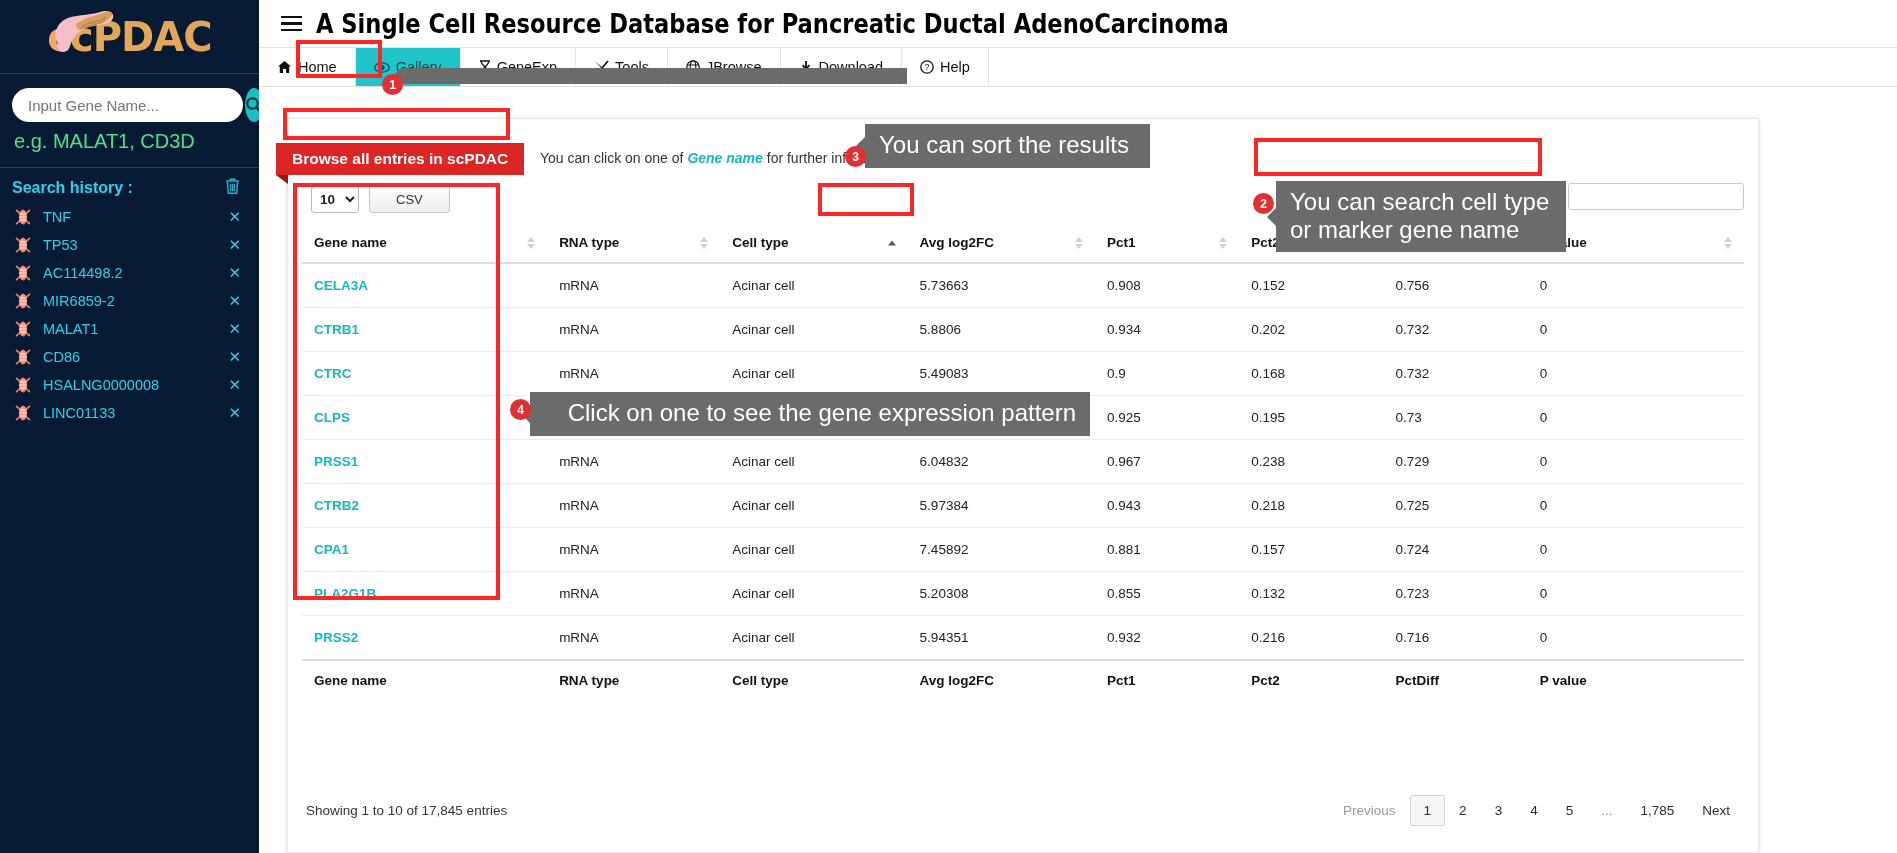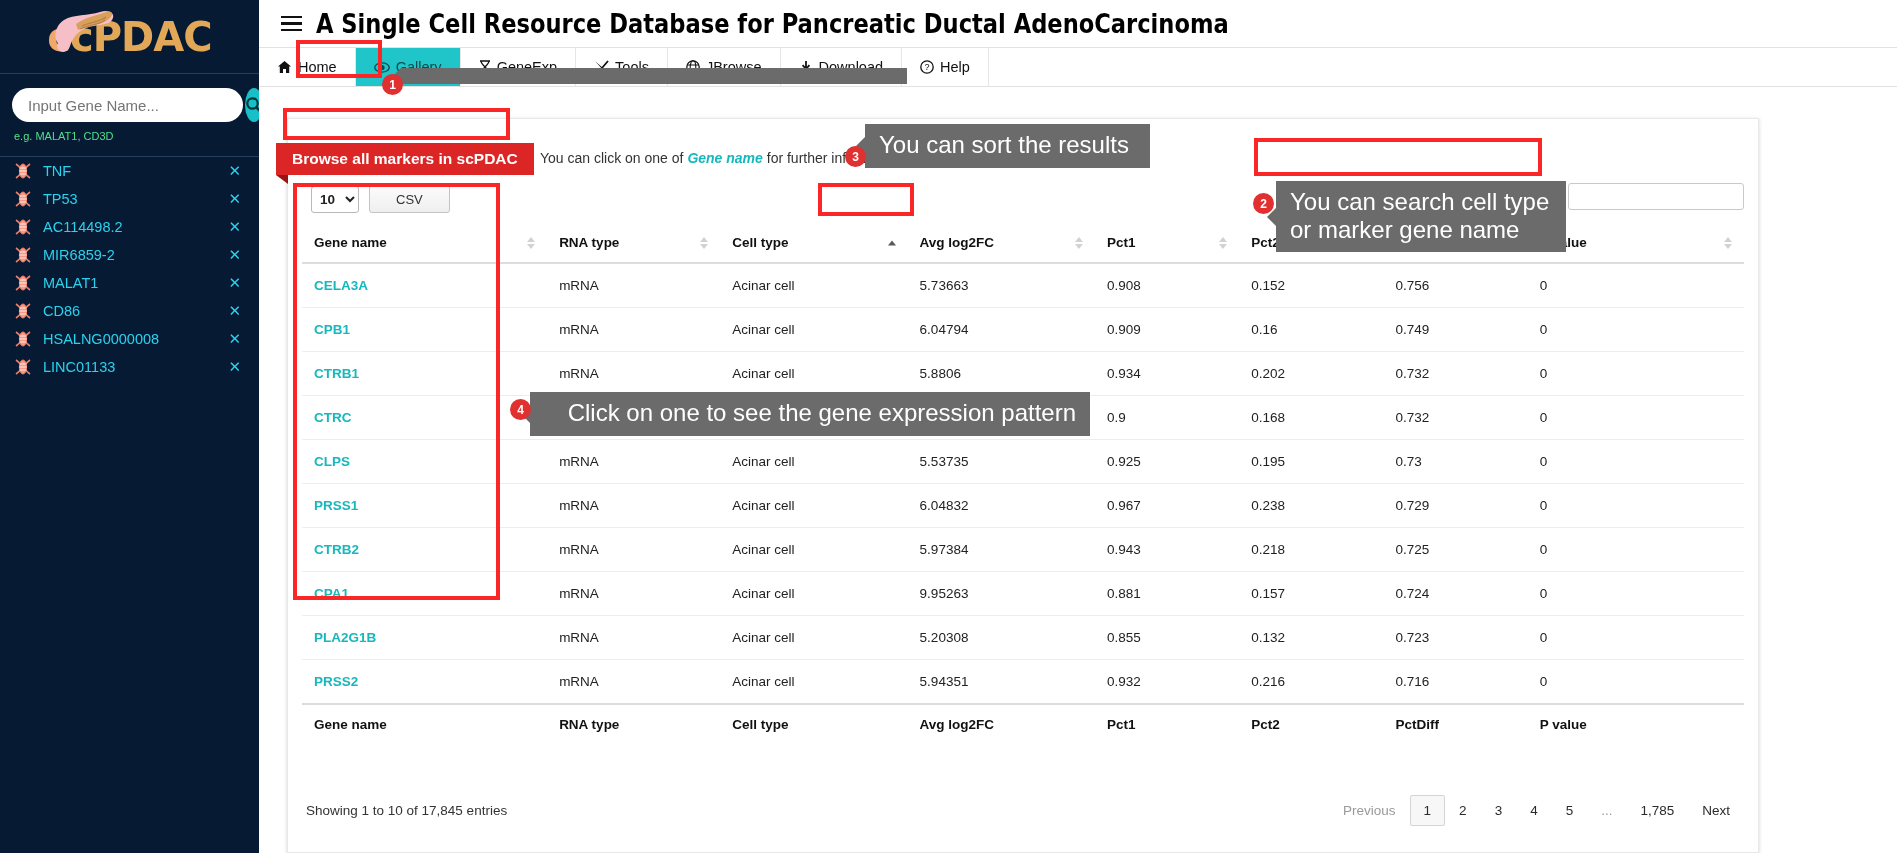--- a/index.html
+++ b/index.html
@@ -42,21 +42,21 @@
     font-family:"Liberation Sans", sans-serif;
     background:#fff; outline:none;
   }
   #search-btn {
     width:34px; height:34px; border-radius:50%;
     background:#17c0c6; border:none; cursor:pointer;
     display:flex; align-items:center; justify-content:center;
     padding:0;
   }
   #eg-line {
-    padding:4px 0 0 14px; font-size:11px;
+    padding:4px 0 0 14px; font-size:20px;
   }
   .eg-label { color:#57e08a; }
   .eg-genes { color:#4de08a; }
   #hist-divider { height:1px; background:#24405f; margin-top:14px; }
   #hist-head {
     display:flex; align-items:center; justify-content:space-between;
     padding:9px 18px 4px 12px;
     color:#2ad2ee; font-size:16px; font-weight:bold;
   }
   #trash-btn { cursor:pointer; opacity:.85; }
@@ -251,20 +251,31 @@
     </button>
   </div>
 
   <div id="eg-line">
     <span class="eg-label">e.g.</span>
     <span class="eg-genes">MALAT1, CD3D</span>
   </div>
 
   <div id="hist-divider"></div>
 
+  <div id="hist-head">
+    <span>Search history :</span>
+    <span id="trash-btn">
+      <svg width="17" height="18" viewBox="0 0 17 18">
+        <path d="M2 4 H15" stroke="#2ad2ee" stroke-width="1.4"></path>
+        <path d="M6.2 4 V2.2 H10.8 V4" fill="none" stroke="#2ad2ee" stroke-width="1.4"></path>
+        <path d="M3.4 4.8 L4.3 16.2 H12.7 L13.6 4.8" fill="none" stroke="#2ad2ee" stroke-width="1.4"></path>
+        <path d="M6.6 7 V14 M8.5 7 V14 M10.4 7 V14" stroke="#2ad2ee" stroke-width="1.2"></path>
+      </svg>
+    </span>
+  </div>
 
   <div id="history-list">
       <div class="hist-item">
         <svg class="dna-icon" viewBox="0 0 22 16">
           <path d="M4 1 C10 5 12 11 18 15" stroke="#f07f6a" stroke-width="1.6" fill="none"></path>
           <path d="M18 1 C12 5 10 11 4 15" stroke="#f07f6a" stroke-width="1.6" fill="none"></path>
           <ellipse cx="11" cy="8" rx="3.6" ry="7" fill="#f79a86" stroke="#f07f6a" stroke-width="1"></ellipse>
           <path d="M7.6 5 H14.4 M7.2 8 H14.8 M7.6 11 H14.4" stroke="#fdece8" stroke-width="1.1"></path>
         </svg>
         <span class="hist-name">TNF</span>
@@ -410,21 +421,21 @@
               <text x="7" y="10.4" font-size="9" text-anchor="middle" fill="currentColor" font-family="Liberation Sans">?</text>
             </svg>
           </span>
           <span>Help</span>
         </div></div>
     <div id="nav-tail"></div>
   </div>
 
   <div id="card">
     <div id="ribbon-tail"></div>
-    <div id="ribbon">Browse all markers in scPDAC</div>
+    <div id="ribbon">Browse all entries in scPDAC</div>
 
     <div id="card-note">
       <span>You can click on one of </span><i>Gene name</i><span> for further information</span>
     </div>
 
     <div id="controls-row">
       <select id="len-select"><option value="10">10</option><option value="25">25</option><option value="50">50</option><option value="100">100</option></select>
       <button id="csv-btn">CSV</button>
     </div>
 
@@ -475,30 +486,20 @@
               <td><span class="gene-link">CELA3A</span></td>
               <td>mRNA</td>
               <td>Acinar cell</td>
               <td>5.73663</td>
               <td>0.908</td>
               <td>0.152</td>
               <td>0.756</td>
               <td>0</td>
             </tr>
             <tr>
-              <td><span class="gene-link">CPB1</span></td>
-              <td>mRNA</td>
-              <td>Acinar cell</td>
-              <td>6.04794</td>
-              <td>0.909</td>
-              <td>0.16</td>
-              <td>0.749</td>
-              <td>0</td>
-            </tr>
-            <tr>
               <td><span class="gene-link">CTRB1</span></td>
               <td>mRNA</td>
               <td>Acinar cell</td>
               <td>5.8806</td>
               <td>0.934</td>
               <td>0.202</td>
               <td>0.732</td>
               <td>0</td>
             </tr>
             <tr>
@@ -538,21 +539,21 @@
               <td>5.97384</td>
               <td>0.943</td>
               <td>0.218</td>
               <td>0.725</td>
               <td>0</td>
             </tr>
             <tr>
               <td><span class="gene-link">CPA1</span></td>
               <td>mRNA</td>
               <td>Acinar cell</td>
-              <td>9.95263</td>
+              <td>7.45892</td>
               <td>0.881</td>
               <td>0.157</td>
               <td>0.724</td>
               <td>0</td>
             </tr>
             <tr>
               <td><span class="gene-link">PLA2G1B</span></td>
               <td>mRNA</td>
               <td>Acinar cell</td>
               <td>5.20308</td>

